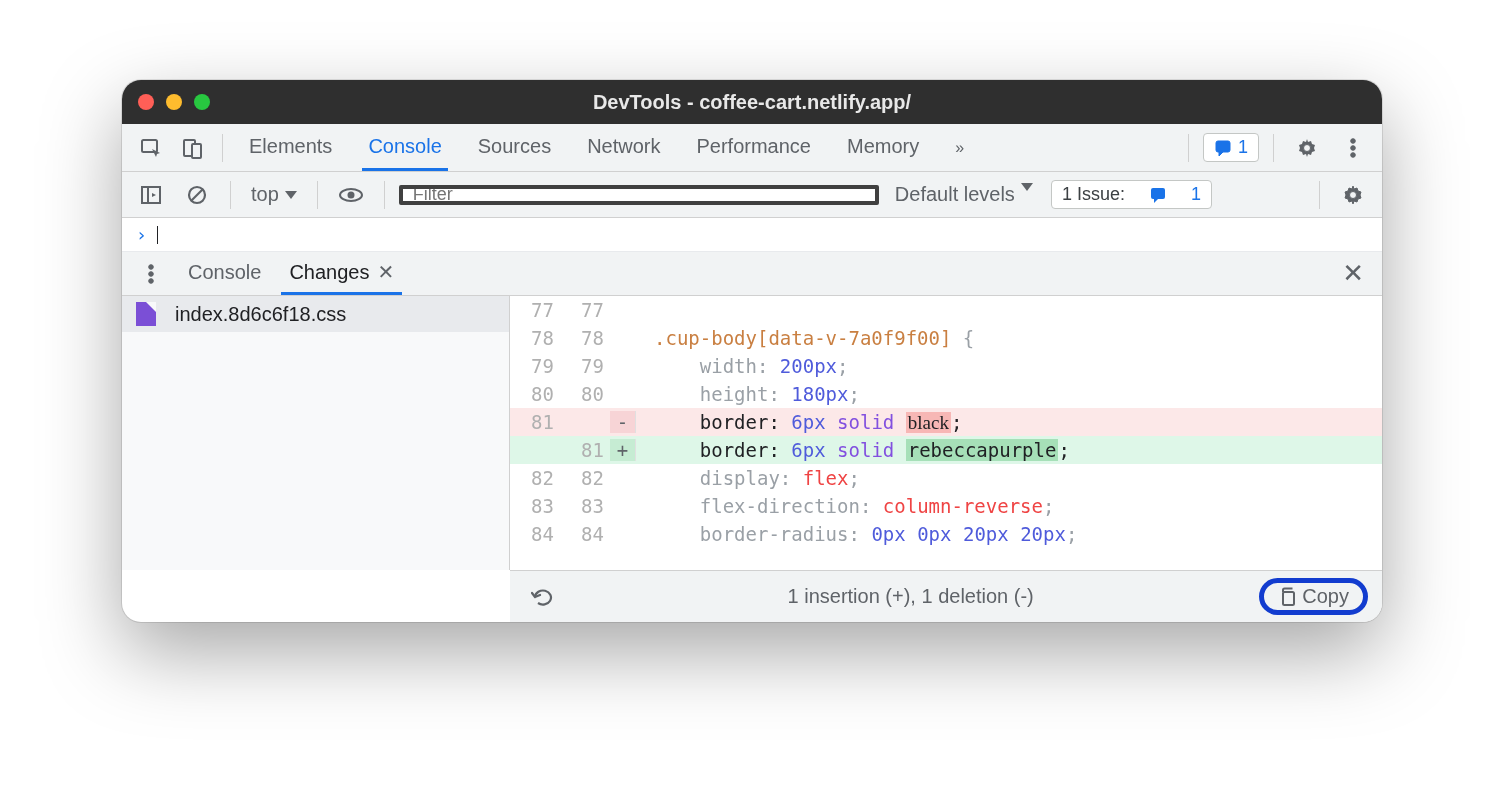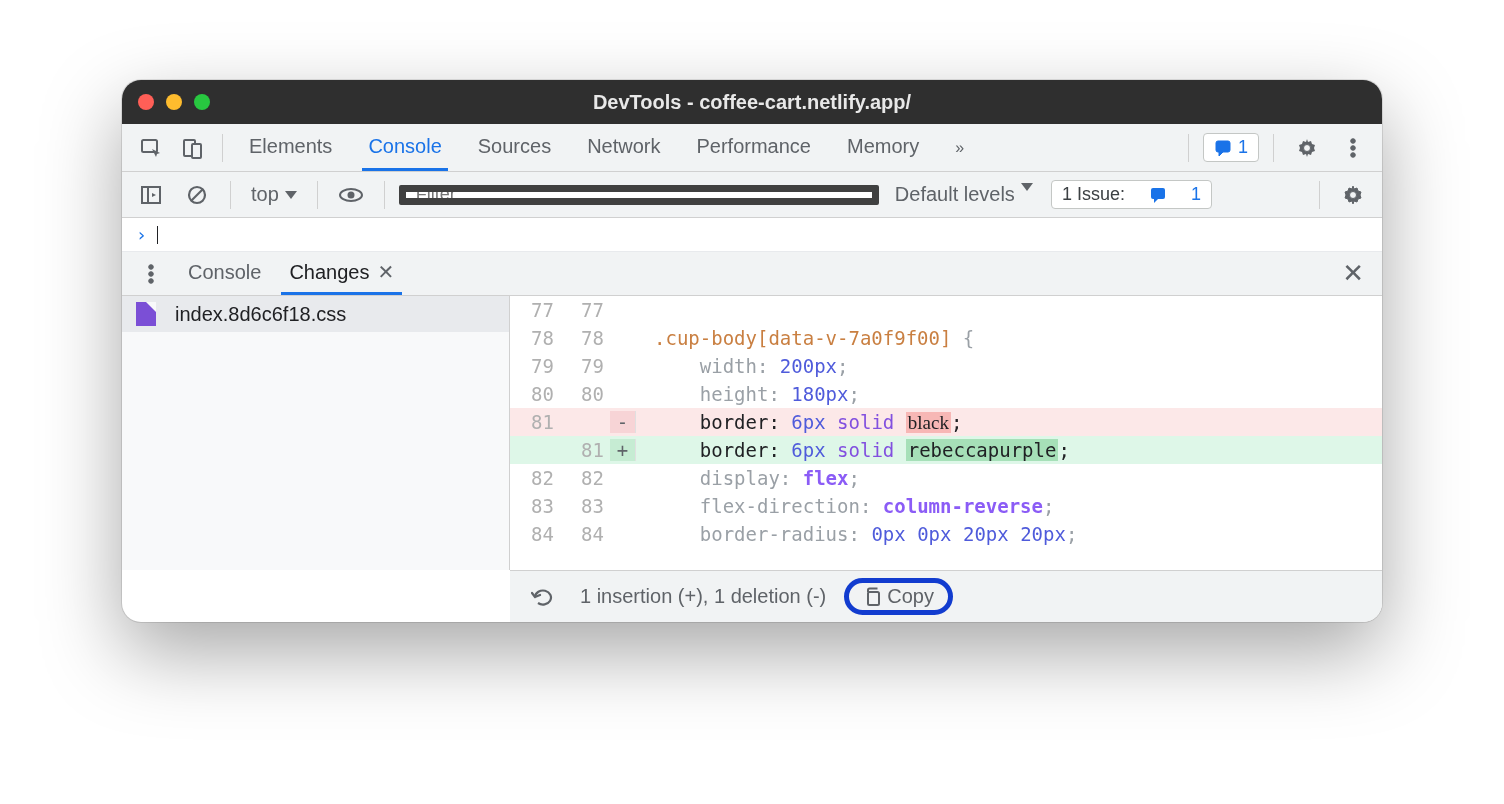--- a/index.html
+++ b/index.html
@@ -21,21 +21,21 @@
 .tab { display: flex; align-items: center; color: #5f6368; font-size: 20px; padding: 0 6px; cursor: pointer; border-bottom: 3px solid transparent; }
 .tab.active { color: #1a73e8; border-bottom-color: #1a73e8; }
 .tab-more { display: inline-flex; align-items: center; justify-content: center; color: #5f6368; padding: 0 6px; }
 .right-tools { display: flex; align-items: center; gap: 8px; margin-left: auto; }
 .issue-pill { display: flex; align-items: center; gap: 6px; background: #fff; border: 1px solid #c4c7c5; border-radius: 4px; padding: 3px 10px; font-size: 18px; color: #1a73e8; }
 .issue-pill svg { stroke: #1a73e8; fill: #1a73e8; }
 .count-txt { color: #1a73e8; }
 
 .consolebar { height: 46px; background: #f1f3f4; border-bottom: 1px solid #d0d0d0; display: flex; align-items: center; padding: 0 10px; gap: 8px; }
 .ctx-select { display: flex; align-items: center; gap: 6px; color: #5f6368; font-size: 20px; padding: 0 6px; }
-.filter-input { flex: 1; max-width: 480px; height: 20px; border: 7px solid #404040; background: #fff; border-radius: 2px; padding: 0 10px; font-size: 18px; color: #5f6368; }
+.filter-input { flex: 1; max-width: 480px; height: 20px; border: 4px solid #404040; background: #fff; border-radius: 2px; padding: 0 10px; font-size: 18px; color: #5f6368; }
 .levels { display: flex; align-items: flex-start; gap: 6px; color: #5f6368; font-size: 20px; margin-left: 8px; }
 .issue-box { display: flex; align-items: center; gap: 24px; border: 1px solid #c4c7c5; background: #fff; border-radius: 4px; padding: 3px 10px; font-size: 18px; color: #3c4043; margin-left: 10px; }
 
 .prompt-row { height: 34px; display: flex; align-items: center; padding: 0 14px; color: #1a73e8; font-family: Menlo, Consolas, monospace; font-size: 18px; border-bottom: 1px solid #e8eaed; }
 .prompt-row .caret { margin-right: 8px; }
 .cursor { display: inline-block; width: 1.5px; height: 18px; background: #202124; margin-left: 2px; vertical-align: middle; }
 
 .drawerbar { height: 44px; background: #f1f3f4; border-bottom: 1px solid #d0d0d0; display: flex; align-items: center; padding: 0 10px; gap: 10px; }
 .drawer-tabs { display: flex; align-items: stretch; height: 100%; gap: 12px; }
 .dtab { display: flex; align-items: center; gap: 8px; color: #5f6368; font-size: 20px; padding: 0 8px; border-bottom: 3px solid transparent; }
@@ -60,23 +60,23 @@
 .dline.add { background: #def7e8; }
 .dline.add .sign { background: #c6ecd3; }
 .dline.add .code { color: #202124; }
 .tok-sel { color: #9aa0a6; }
 .tok-cls { color: #c97f41; }
 .tok-attr { color: #c97f41; }
 .tok-num { color: #4f5bdb; }
 .tok-kw { color: #8250df; }
 .tok-lit-del { background: #f7b7b5; color: #202124; padding: 0 2px; font-family: Liberation Serif, serif; }
 .tok-lit-add { background: #a6e0b8; color: #202124; padding: 0 2px; }
-.tok-val { color: #8b5cf6; font-weight: bold; }
-
-.drawer-footer { height: 52px; border-top: 1px solid #d0d0d0; background: #f1f3f4; display: flex; align-items: center; padding: 0 14px; gap: 18px; margin-left: 388px; }
+.tok-val { color: #ef4444; }
+
+.drawer-footer { height: 52px; border-top: 1px solid #d0d0d0; background: #f1f3f4; display: flex; align-items: center; padding: 0 14px; gap: 18px; margin-left: 388px; justify-content: space-between; }
 .footer-txt { color: #5f6368; font-size: 20px; }
 .copy-btn { display: inline-flex; align-items: center; gap: 6px; color: #5f6368; font-size: 20px; border: 5px solid #123ccf; border-radius: 20px; padding: 2px 14px; background: #f1f3f4; }
 
 .chev-down { display:inline-block; border-left:6px solid transparent; border-right:6px solid transparent; border-top:8px solid #5f6368; }
 </style>
 </head>
 <body>
 
 <div class="window">
 

